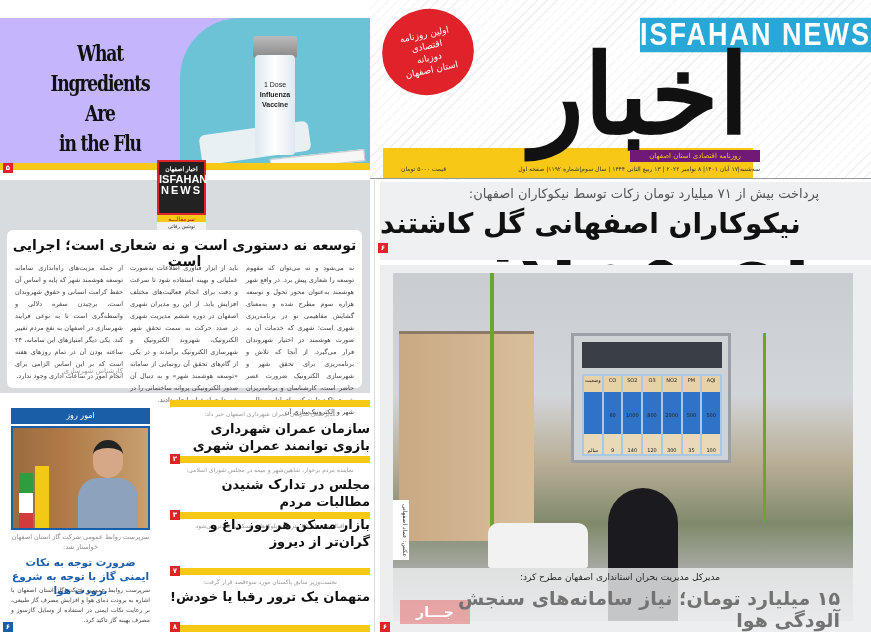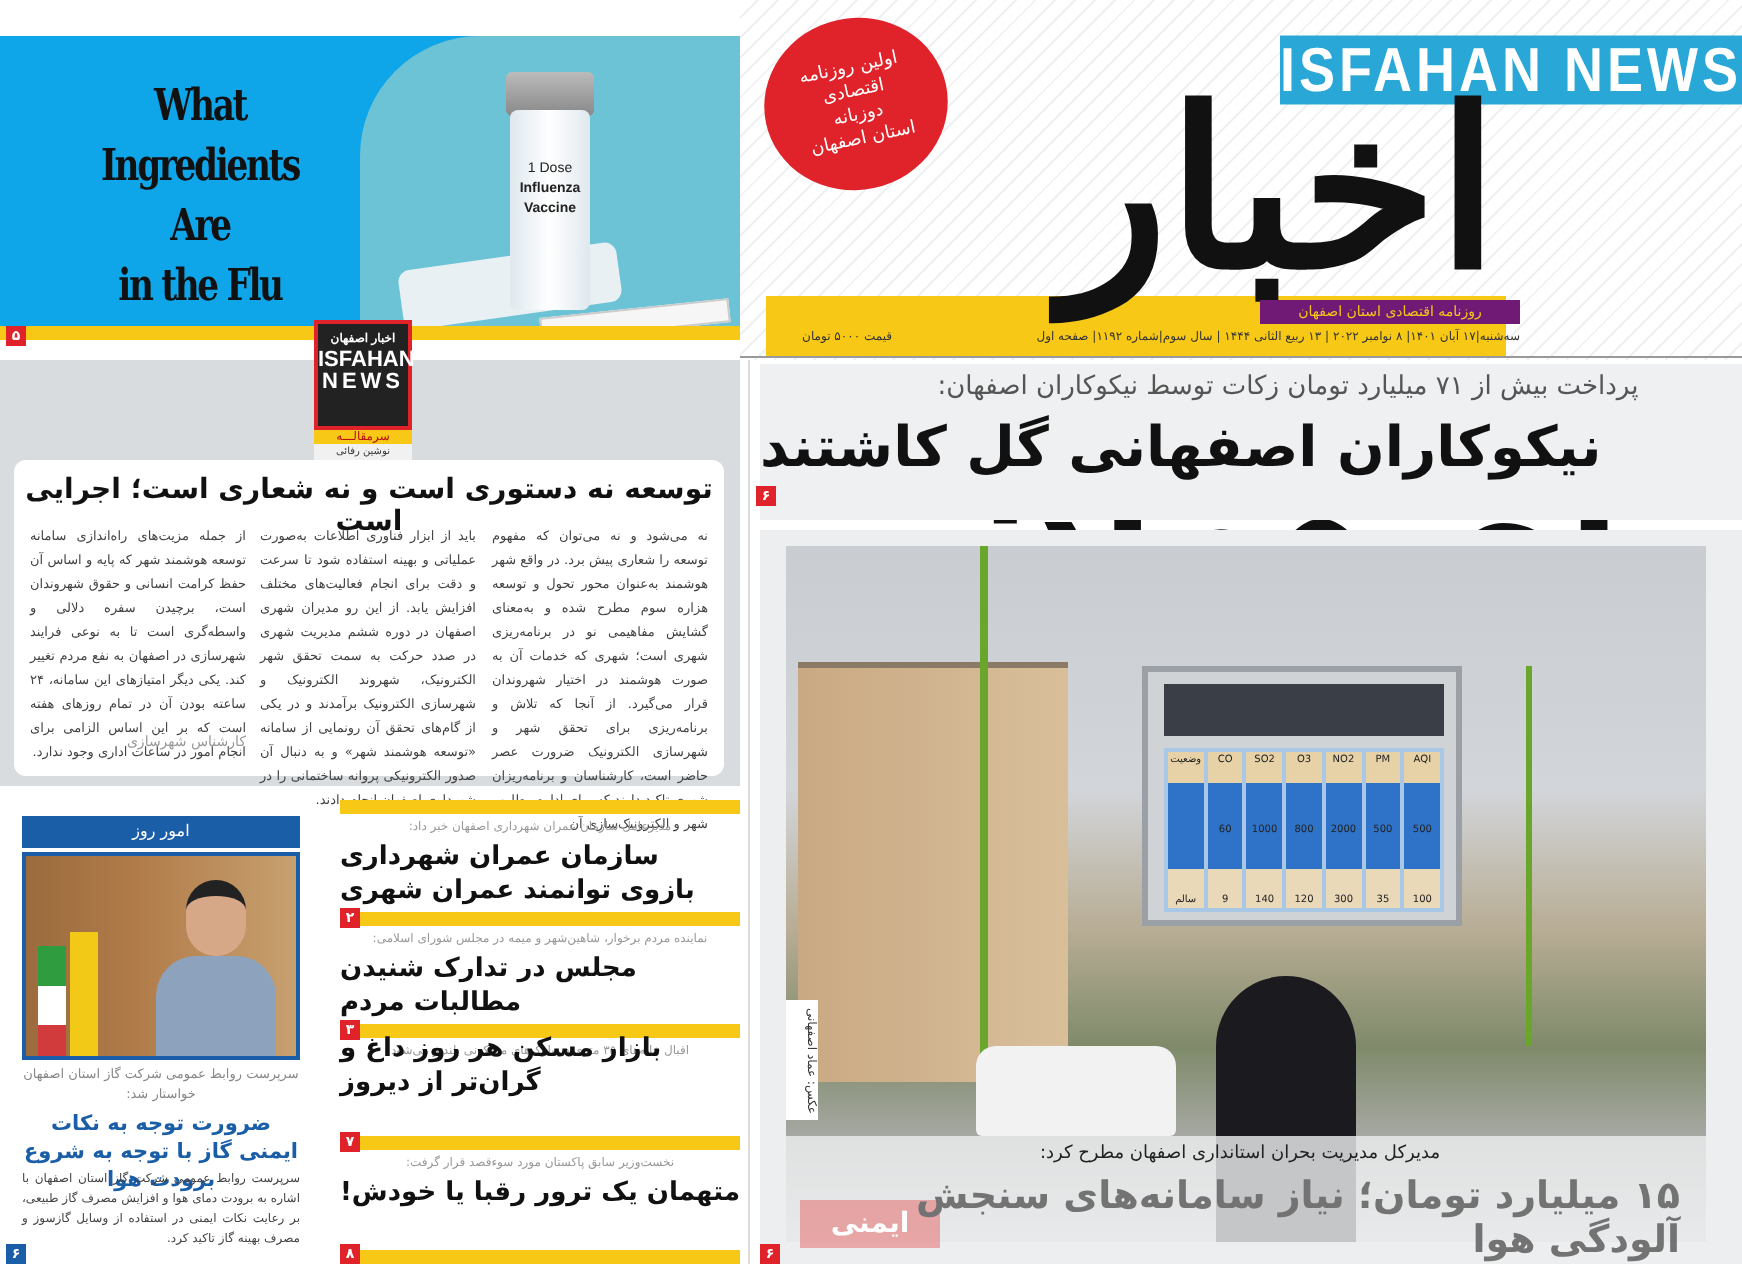--- a/index.html
+++ b/index.html
@@ -34,21 +34,21 @@
 .aqcol{flex:1;background:linear-gradient(180deg,#e7d2a8 0 20%,#2f73c9 20% 75%,#e9d9b8 75%);font-size:5px;color:#222;text-align:center;display:flex;flex-direction:column;justify-content:space-between;padding:1px 0}
 .aqcol span{display:block}
 #woman{left:215px;top:215px;width:70px;height:133px;background:#1b1b1f;border-radius:35px 35px 0 0}
 #car{left:95px;top:250px;width:100px;height:45px;background:#f2f2f2;border-radius:10px 10px 3px 3px}
 #photo-credit{left:393px;top:500px;width:16px;height:60px;background:#fff;font-size:6px;writing-mode:vertical-rl;color:#333;text-align:center}
 #photo-cap{left:393px;top:568px;width:460px;height:53px;background:rgba(235,237,238,.82)}
 #photo-kicker{left:400px;top:572px;width:440px;font-size:9px;color:#222;text-align:center;direction:rtl}
 #photo-title{left:400px;top:587px;width:440px;font-size:19px;font-weight:bold;color:#737373;text-align:right;direction:rtl;letter-spacing:-1px}
 #jaar{left:400px;top:600px;width:70px;height:24px;background:rgba(230,110,110,.55);color:#fff;font-size:14px;font-weight:bold;text-align:center;line-height:24px}
 
-#flu{left:0;top:18px;width:370px;height:152px;background:#0ea5e9;overflow:hidden}
+#flu{left:0;top:18px;width:370px;height:152px;background:#c4b5fd;overflow:hidden}
 #flu-bg{left:180px;top:0;width:190px;height:152px;background:#6cc3d6;border-radius:60px 0 0 0}
 #flu-text{left:20px;top:20px;width:160px;font-family:"DejaVu Serif",serif;font-weight:bold;font-size:22px;line-height:30px;text-align:center;color:#111;letter-spacing:-1.5px;transform:scaleX(0.78);transform-origin:center}
 #vial{left:255px;top:37px;width:40px;height:100px;background:linear-gradient(90deg,#dfe8ee,#fff,#dfe8ee);border-radius:4px}
 #vial-cap{left:253px;top:18px;width:44px;height:22px;background:linear-gradient(180deg,#bbb,#888);border-radius:3px}
 #vial-label{left:256px;top:62px;width:38px;height:50px;font-size:7px;text-align:center;color:#222;line-height:10px;font-family:"Liberation Sans",sans-serif}
 #vial2{left:200px;top:110px;width:110px;height:30px;background:#e9f0f3;border-radius:6px;transform:rotate(-8deg)}
 #syringe{left:270px;top:136px;width:95px;height:12px;background:#f6f6f6;border:1px solid #ccc;transform:rotate(-6deg)}
 #flu-ybar{left:0;top:163px;width:370px;height:7px;background:#f7c815}
 #pg5{left:3px;top:163px}
 
@@ -70,21 +70,21 @@
 #man-head{left:80px;top:12px;width:30px;height:38px;background:#d6a888;border-radius:15px;border-top:8px solid #222}
 #flag1{left:6px;top:45px;width:14px;height:60px;background:linear-gradient(180deg,#2f9c3f 0 33%,#fff 33% 66%,#d23b3b 66%)}
 #flag2{left:22px;top:38px;width:14px;height:66px;background:#f1c916}
 #face-cap{left:11px;top:532px;width:139px;font-size:6.5px;color:#888;text-align:center;direction:rtl;line-height:10px}
 #face-title{left:11px;top:555px;width:139px;font-size:10.5px;font-weight:bold;color:#1b5ea8;text-align:center;direction:rtl;line-height:14px}
 #face-text{left:11px;top:585px;width:139px;font-size:6px;color:#444;text-align:justify;direction:rtl;line-height:10px}
 #pg6b{left:3px;top:622px}
 
 .nbar{left:170px;width:200px;height:7px;background:#f7c815}
 .nkick{left:170px;width:200px;font-size:6px;color:#999;text-align:center;direction:rtl}
-.ntitle{left:170px;width:200px;font-size:13px;font-weight:bold;color:#111;text-align:left;direction:rtl;line-height:17px}
+.ntitle{left:170px;width:200px;font-size:13px;font-weight:bold;color:#111;text-align:right;direction:rtl;line-height:17px}
 .npg{left:170px}
 #right-sep{left:374px;top:180px;width:1px;height:452px;background:#ddd}
 </style>
 </head>
 <body>
 
 <div id="topline" class="abs"></div>
 <div id="masthead" class="abs"></div>
 <div id="isfahan-news" class="abs">ISFAHAN NEWS</div>
 <div id="yellowbar" class="abs"></div>
@@ -147,21 +147,21 @@
           <span>AQI</span>
           <span>500</span>
           <span>100</span>
         </div>
     </div>
   </div>
   <div id="woman" class="abs"></div>
 </div>
 <div id="photo-credit" class="abs">عکس: عماد اصفهانی</div>
 <div id="photo-cap" class="abs"></div>
-<div id="jaar" class="abs">ایمنی</div>
+<div id="jaar" class="abs">جـــار</div>
 <div id="photo-kicker" class="abs">مدیرکل مدیریت بحران استانداری اصفهان مطرح کرد:</div>
 <div id="photo-title" class="abs">۱۵ میلیارد تومان؛ نیاز سامانه‌های سنجش آلودگی هوا</div>
 <div class="abs pg" style="left:380px;top:622px">۶</div>
 
 <div id="flu" class="abs">
   <div id="flu-bg" class="abs"></div>
   <div id="vial2" class="abs"></div>
   <div id="vial-cap" class="abs"></div>
   <div id="vial" class="abs"></div>
   <div id="vial-label" class="abs">

